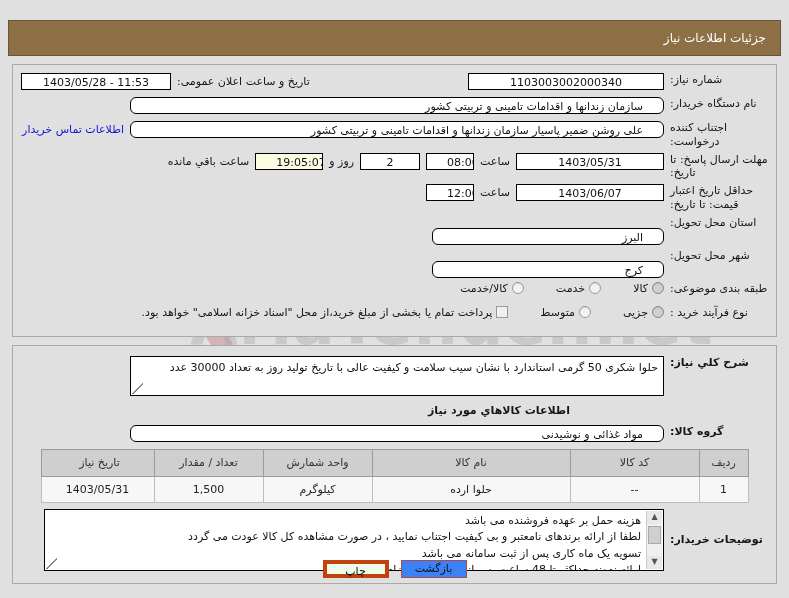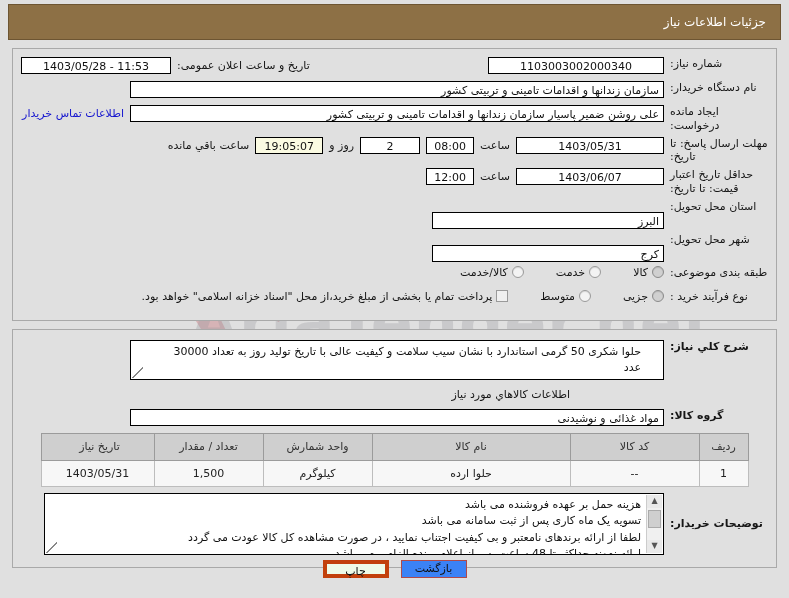--- a/index.html
+++ b/index.html
@@ -40,21 +40,21 @@
   #watermark .wm-mark {
     position: absolute;
     left: 186px;
     top: 282px;
     width: 120px;
     height: 110px;
     opacity: 0.42;
   }
   
   #header-bar {
-    margin: 4px 8px 0 8px;
+    margin: 20px 8px 0 8px;
     height: 36px;
     background: #8d7045;
     border: 1px solid #6d5532;
     display: flex;
     align-items: center;
     justify-content: flex-start;
     padding-right: 14px;
     box-sizing: border-box;
     position: relative;
     z-index: 10;
@@ -92,32 +92,32 @@
   }
   .lbl.bold { font-weight: bold; }
   .fields { flex: 1 1 auto; display: flex; align-items: center; gap: 6px; }
 
   .txt {
     background: #ffffff;
     border: 1px solid #000;
     height: 17px;
     line-height: 17px;
     font-size: 11px;
-    padding: 0 4px;
+    padding: 0 20px;
     box-sizing: border-box;
     color: #111;
     text-align: center;
     overflow: hidden;
     white-space: nowrap;
   }
   .txt.ltr { direction: ltr; }
-  .txt.right { text-align: right; }
+  .txt.right { text-align: right; border-radius: 6px; }
   .txt.wide  { width: 232px; margin-top: 12px; }
   .txt.xwide { width: 534px; }
-  .txt.mid   { width: 176px; }
+  .txt.mid   { width: 196px; }
   .txt.date  { width: 148px; }
   .txt.time  { width: 48px; }
   .txt.small { width: 60px; }
   .txt.yellow{ background: #fbfbe2; width: 68px; }
   .txt.announce { width: 150px; }
 
   .sep-word { font-size: 11px; color: #161616; }
 
   a.link {
     color: #1414cf;
@@ -143,21 +143,21 @@
   }
   .opt-text { font-size: 11px; color: #161616; }
 
   
   .area {
     background: #ffffff;
     border: 1px solid #000;
     box-sizing: border-box;
     position: relative;
     font-size: 11px;
-    padding: 3px 22px;
+    padding: 3px 5px;
     line-height: 1.5;
     color: #111;
     overflow: hidden;
   }
   .area .grip {
     position: absolute;
     left: 1px; bottom: 1px;
     width: 11px; height: 11px;
     background:
       linear-gradient(135deg, transparent 46%, #888 46%, #888 56%, transparent 56%);
@@ -181,21 +181,21 @@
     font-size: 8px; color: #555;
     background: #e9e9e9;
   }
   .vscroll .thumb {
     width: 11px; height: 16px; margin-top: 2px;
     background: #cfcfcf; border: 1px solid #aaa;
   }
   .vscroll .track { flex: 1 1 auto; }
 
   .section-title {
-    font-weight: normal;
+    font-weight: bold;
     font-size: 11px;
     color: #161616;
     margin: 8px 8px 8px 0;
     text-align: right;
     padding-right: 190px;
   }
 
   
   table.goods {
     border-collapse: collapse;
@@ -275,21 +275,21 @@
   </div>
 
   <div class="row">
     <div class="lbl">نام دستگاه خریدار:</div>
     <div class="fields">
       <div class="txt xwide right">سازمان زندانها و اقدامات تامینی و تربیتی کشور</div>
     </div>
   </div>
 
   <div class="row">
-    <div class="lbl">ایجاد مانده درخواست:</div>
+    <div class="lbl">اجتناب کننده درخواست:</div>
     <div class="fields">
       <div class="txt xwide right">علی روشن ضمیر پاسیار سازمان زندانها و اقدامات تامینی و تربیتی کشور</div>
       <a class="link" href="#">اطلاعات تماس خریدار</a>
     </div>
   </div>
 
   <div class="row">
     <div class="lbl">مهلت ارسال پاسخ: تا تاریخ:</div>
     <div class="fields">
       <div class="txt date ltr">1403/05/31</div>
@@ -404,22 +404,22 @@
         <td>1403/05/31</td>
       </tr>
     </tbody>
   </table>
 
   <div class="row" style="align-items:center;">
     <div class="lbl bold">توضیحات خریدار:</div>
     <div class="fields">
       <div class="area notes">
         <div>هزینه حمل بر عهده فروشنده می باشد</div>
+        <div>لطفا از ارائه برندهای نامعتبر و بی کیفیت اجتناب نمایید ، در صورت مشاهده کل کالا عودت می گردد</div>
         <div>تسویه یک ماه کاری پس از ثبت سامانه می باشد</div>
-        <div>لطفا از ارائه برندهای نامعتبر و بی کیفیت اجتناب نمایید ، در صورت مشاهده کل کالا عودت می گردد</div>
         <div>ارائه نمونه حداکثر تا 48 ساعت پس از اعلام برنده الزامی می باشد</div>
         <div class="vscroll">
           <div class="arrow">▲</div>
           <div class="thumb"></div>
           <div class="track"></div>
           <div class="arrow">▼</div>
         </div>
         <span class="grip"></span>
       </div>
     </div>

